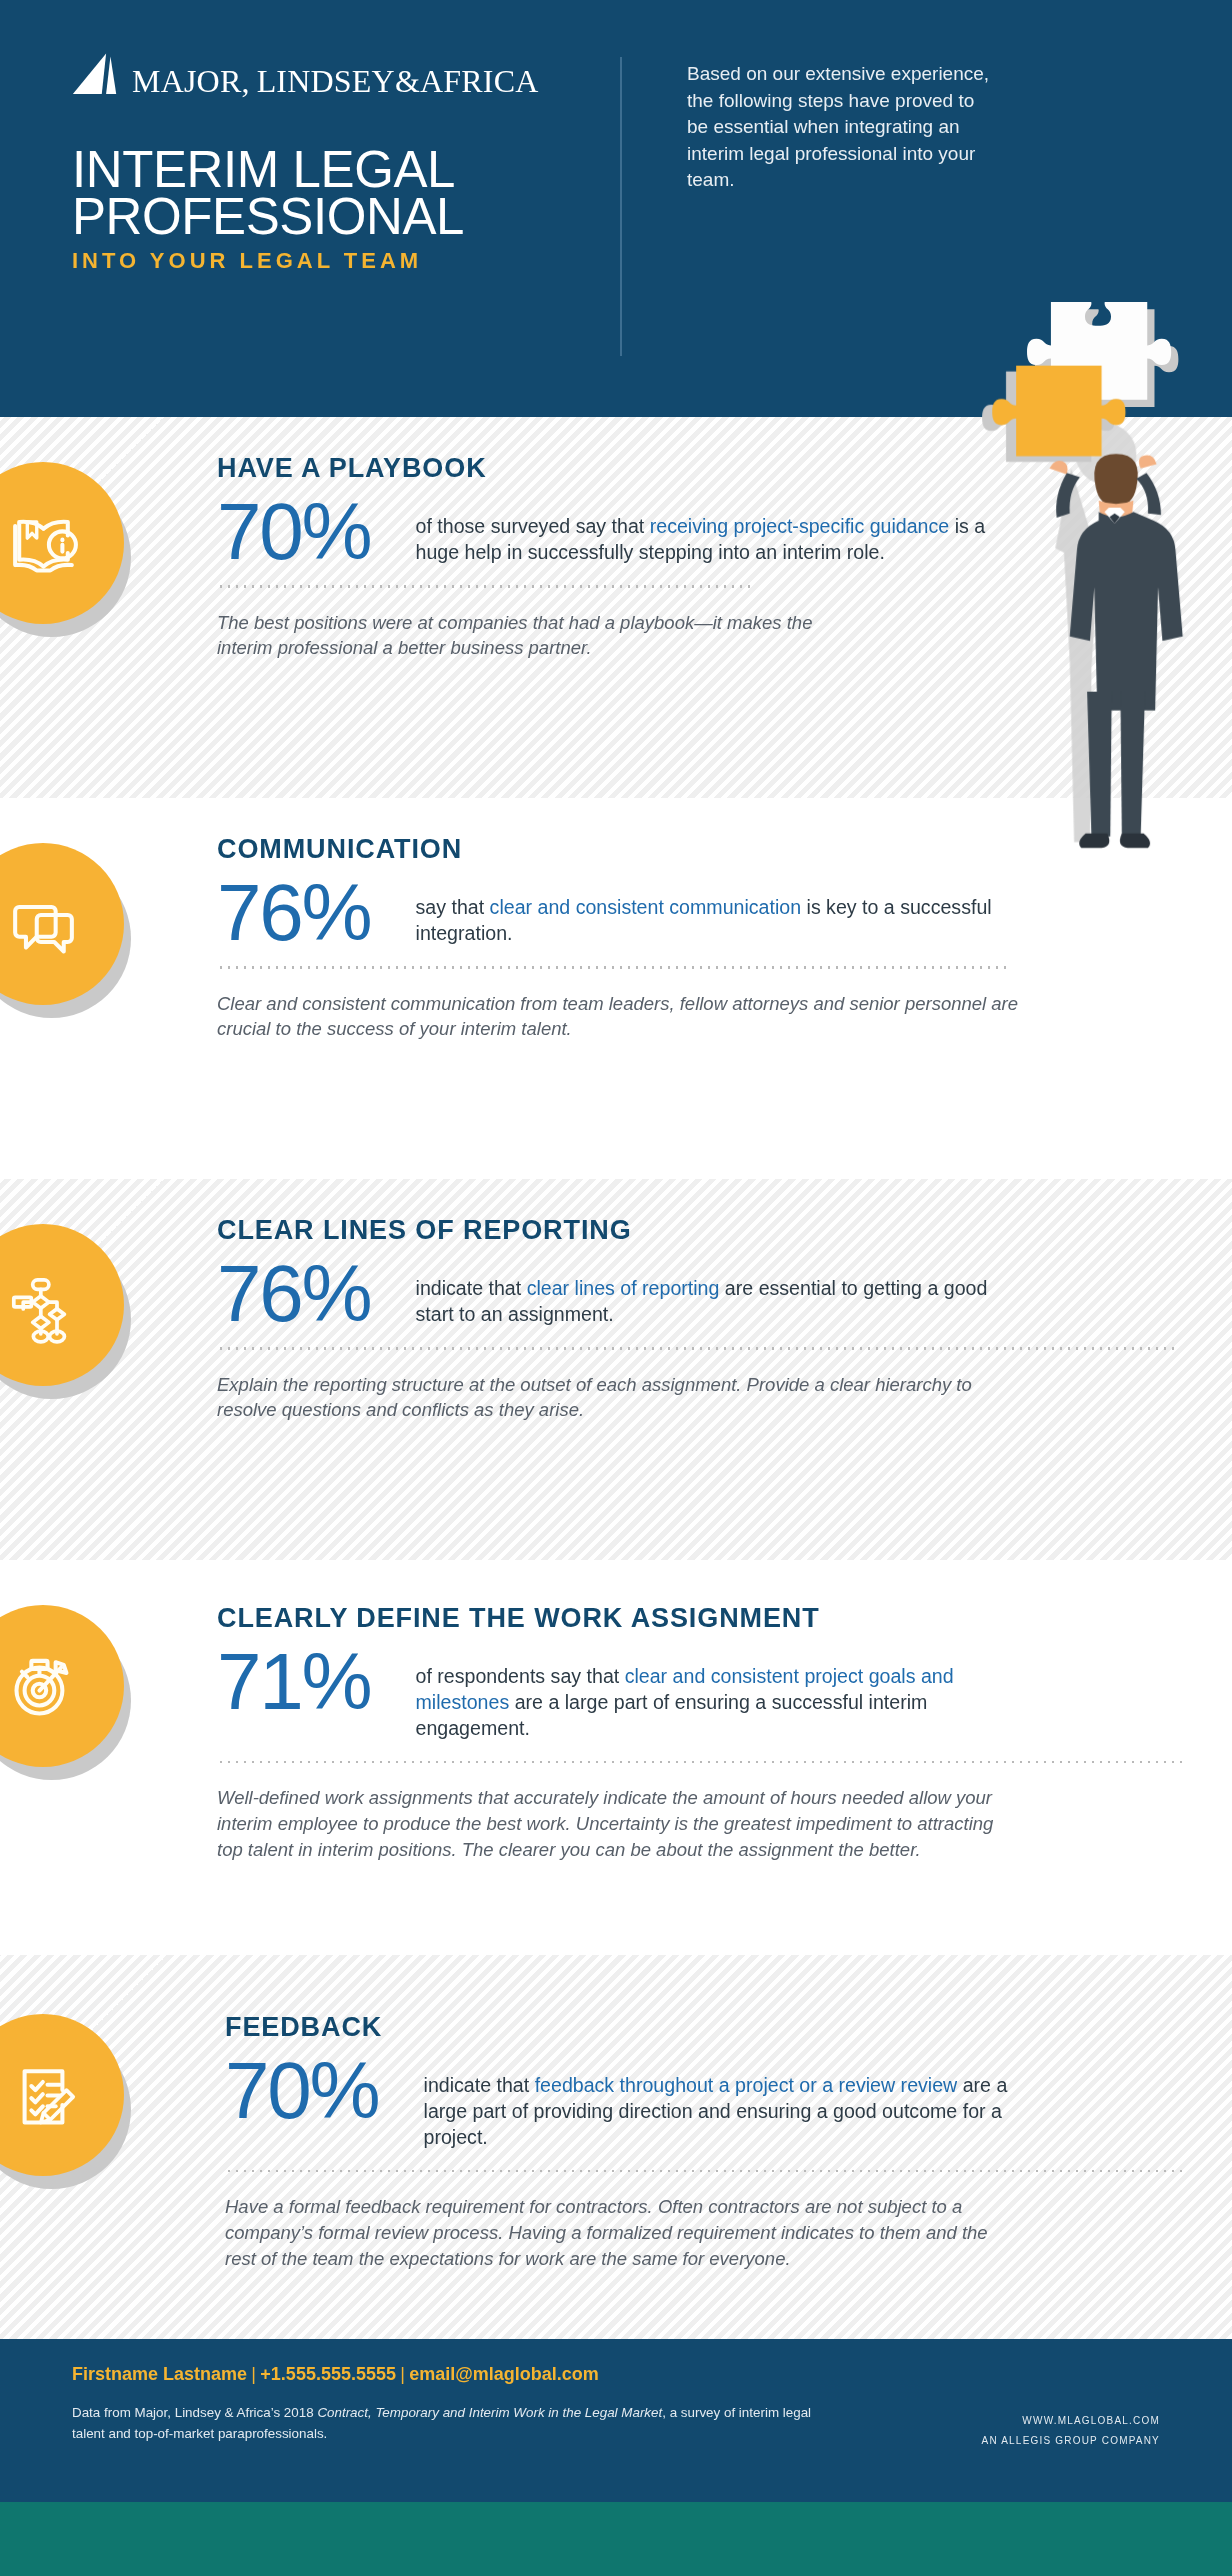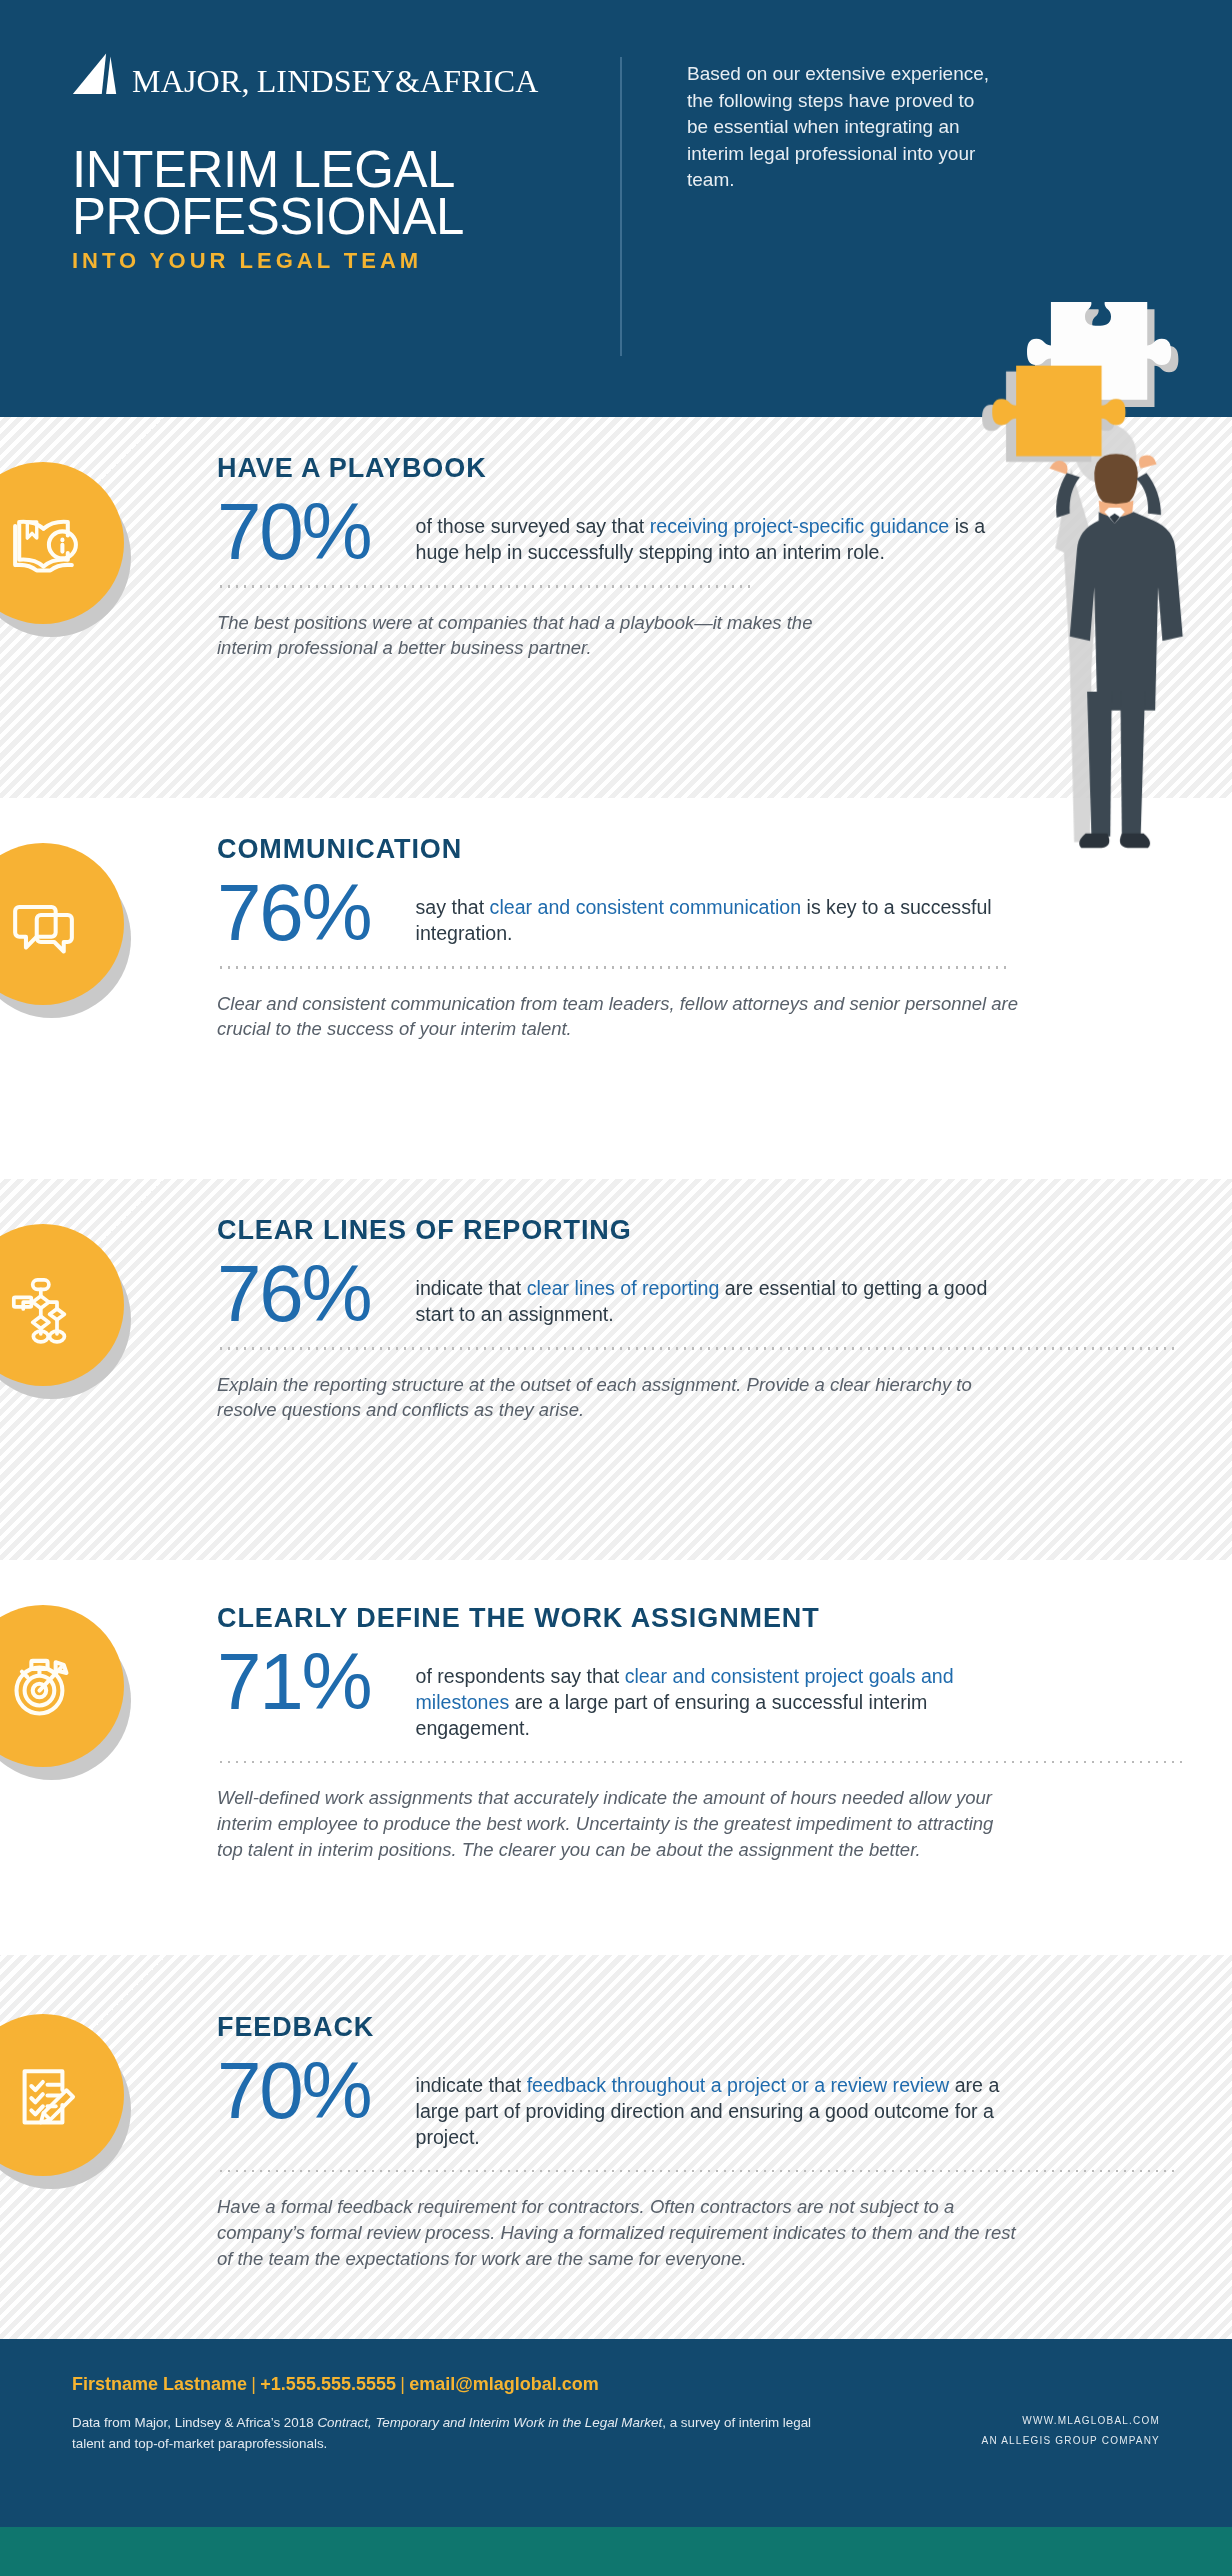--- a/index.html
+++ b/index.html
@@ -203,22 +203,22 @@
     font-size: 18.5px;
     font-style: italic;
     font-weight: 400;
     line-height: 1.38;
   }
 
   
   .footer {
     position: relative;
     background: #12496e;
-    height: 188px;
-    padding: 35px 0 0 0;
+    height: 163px;
+    padding: 25px 0 0 0;
     display: flex;
     overflow: hidden;
   }
   .footer-left { margin-left: 72px; width: 761px; }
   .foot-contact {
     color: #f5b431;
     font-size: 18px;
     font-weight: bold;
     line-height: 1.2;
   }
@@ -422,21 +422,21 @@
       <div class="sec-title">CLEARLY DEFINE THE WORK ASSIGNMENT</div>
       <div class="stat-row">
         <div class="stat-num">71%</div>
         <div class="stat-text"><span>of respondents say that </span><b>clear and consistent project goals and milestones</b><span> are a large part of ensuring a successful interim engagement.</span></div>
       </div>
       <div class="divider" style="width:971px;"></div>
       <div class="sec-note" style="max-width:975px;">Well-defined work assignments that accurately indicate the amount of hours needed allow your interim employee to produce the best work. Uncertainty is the greatest impediment to attracting top talent in interim positions. The clearer you can be about the assignment the better.</div>
     </div>
   </div>
 
-  <div class="band band-hatch section" style="height:384px;">
+  <div class="band band-hatch section" style="height:384px;padding-left:8px;">
     <div class="badge" style="top:59px;">
       <div class="shadow"></div>
       <div class="disc">
         <svg viewBox="0 0 120 120">
           <g fill="none" stroke="#fffdf5" stroke-width="6" stroke-linejoin="round" stroke-linecap="round">
             <path d="M32 24 h56 v28 M88 74 v26 h-56 v-76"></path>
             <path d="M42 46 l6 6 l11 -12"></path>
             <path d="M42 64 l6 6 l11 -12"></path>
             <path d="M42 82 l6 6 l11 -12"></path>
             <path d="M66 44 h18"></path>

